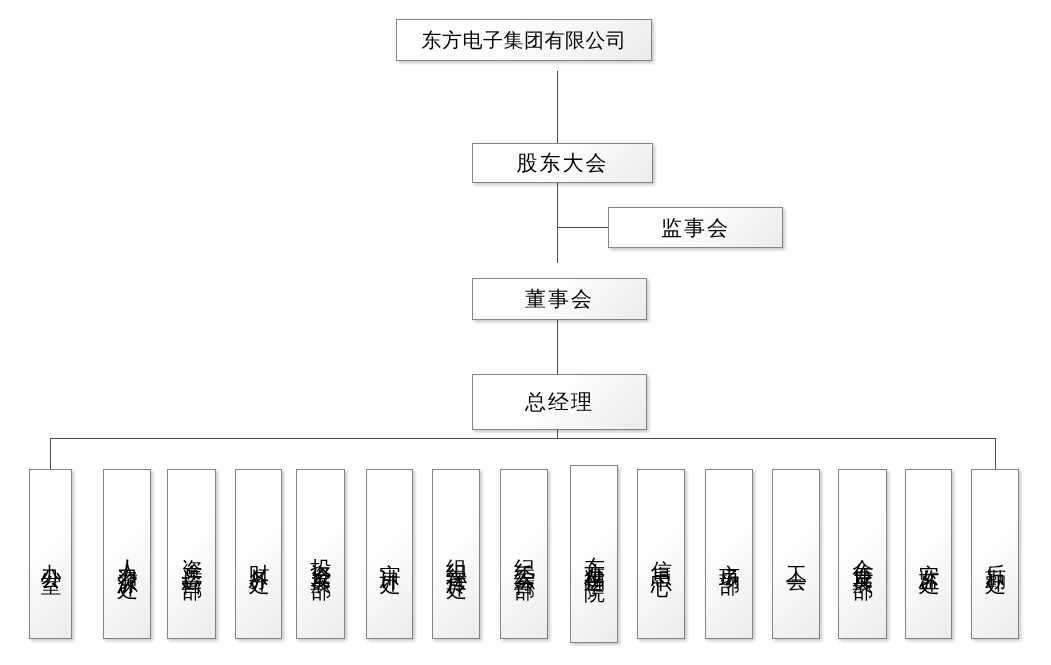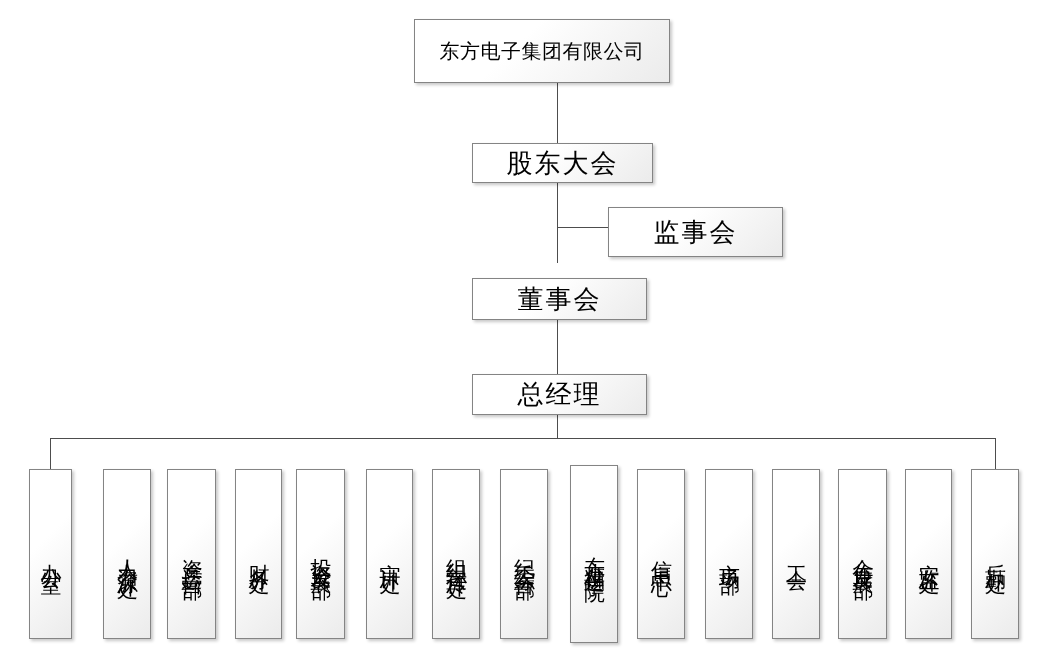--- a/index.html
+++ b/index.html
@@ -22,21 +22,21 @@
   .node{
     position:absolute;
     box-sizing:border-box;
     border:1px solid var(--box-border);
     background:linear-gradient(135deg,var(--box-fill-top) 40%,var(--box-fill-bottom) 100%);
     box-shadow:2px 2px 3px rgba(0,0,0,0.22);
     display:flex;
     align-items:center;
     justify-content:center;
   }
-  .hnode{font-size:26px;letter-spacing:2px;white-space:nowrap;}
+  .hnode{font-size:21px;letter-spacing:2px;white-space:nowrap;}
   .hnode.root{font-size:20px;letter-spacing:0.5px;}
   .vnode{top:469px;height:170px;}
   .vnode.tall{top:465px;height:178px;}
   .vtext{
     writing-mode:vertical-rl;
     text-orientation:upright;
     font-size:21px;
     letter-spacing:5px;
     line-height:1;
   }
@@ -51,37 +51,37 @@
 
   <div class="line v" style="left:557px;top:71px;height:72px"></div>
   <div class="line v" style="left:557px;top:183px;height:80px"></div>
   <div class="line h" style="left:557px;top:227px;width:51px"></div>
   <div class="line v" style="left:557px;top:305px;height:69px"></div>
   <div class="line v" style="left:557px;top:415px;height:23px"></div>
   <div class="line h" style="left:50px;top:438px;width:945px"></div>
   <div class="line v" style="left:50px;top:438px;height:31px"></div>
   <div class="line v" style="left:995px;top:438px;height:31px"></div>
 
-  <div class="node hnode root" style="left:414px;top:19px;width:256px;height:64px">
+  <div class="node hnode root" style="left:396px;top:19px;width:256px;height:42px">
     <span>东方电子集团有限公司</span>
   </div>
 
   <div class="node hnode" style="left:472px;top:143px;width:181px;height:40px">
     <span>股东大会</span>
   </div>
 
-  <div class="node hnode" style="left:608px;top:207px;width:175px;height:50px">
+  <div class="node hnode" style="left:608px;top:207px;width:175px;height:41px">
     <span>监事会</span>
   </div>
 
   <div class="node hnode" style="left:472px;top:278px;width:175px;height:42px">
     <span>董事会</span>
   </div>
 
-  <div class="node hnode" style="left:472px;top:374px;width:175px;height:41px">
+  <div class="node hnode" style="left:472px;top:374px;width:175px;height:56px">
     <span>总经理</span>
   </div>
 
   <div id="dept-row">
       <div class="node vnode" style="left: 29px; width: 43px;">
         <span class="vtext">办公室</span>
       </div>
       <div class="node vnode" style="left: 103px; width: 48px;">
         <span class="vtext">人力资源处</span>
       </div>

